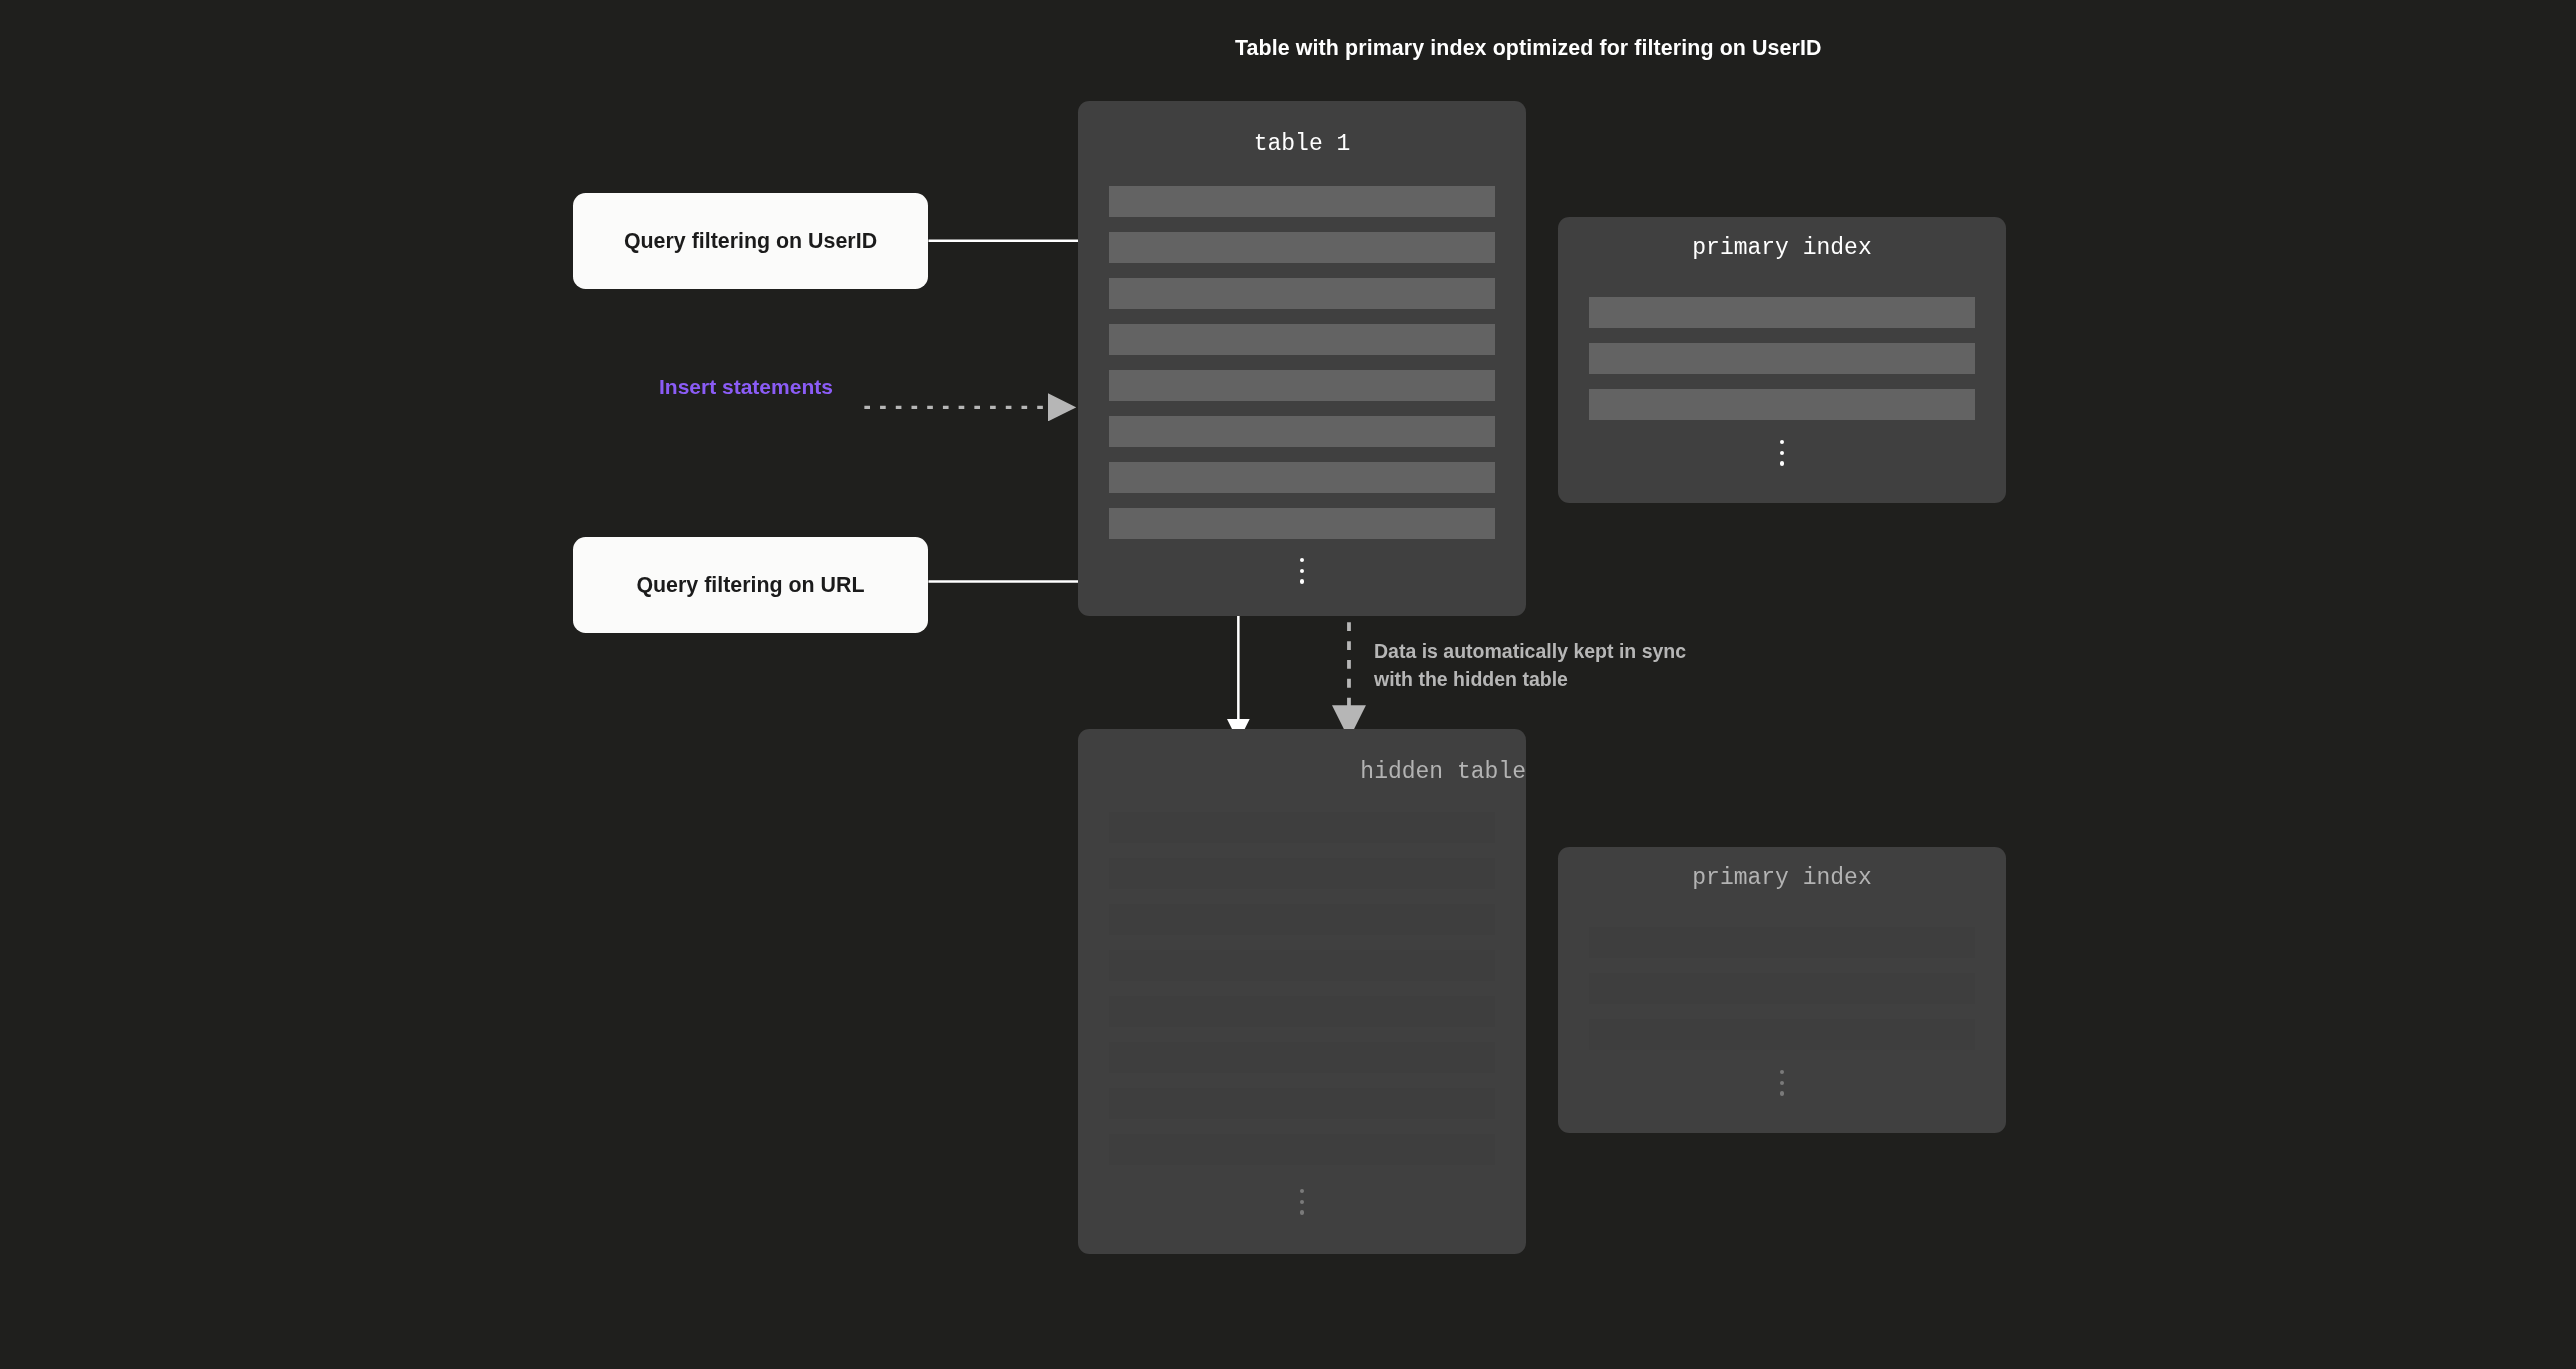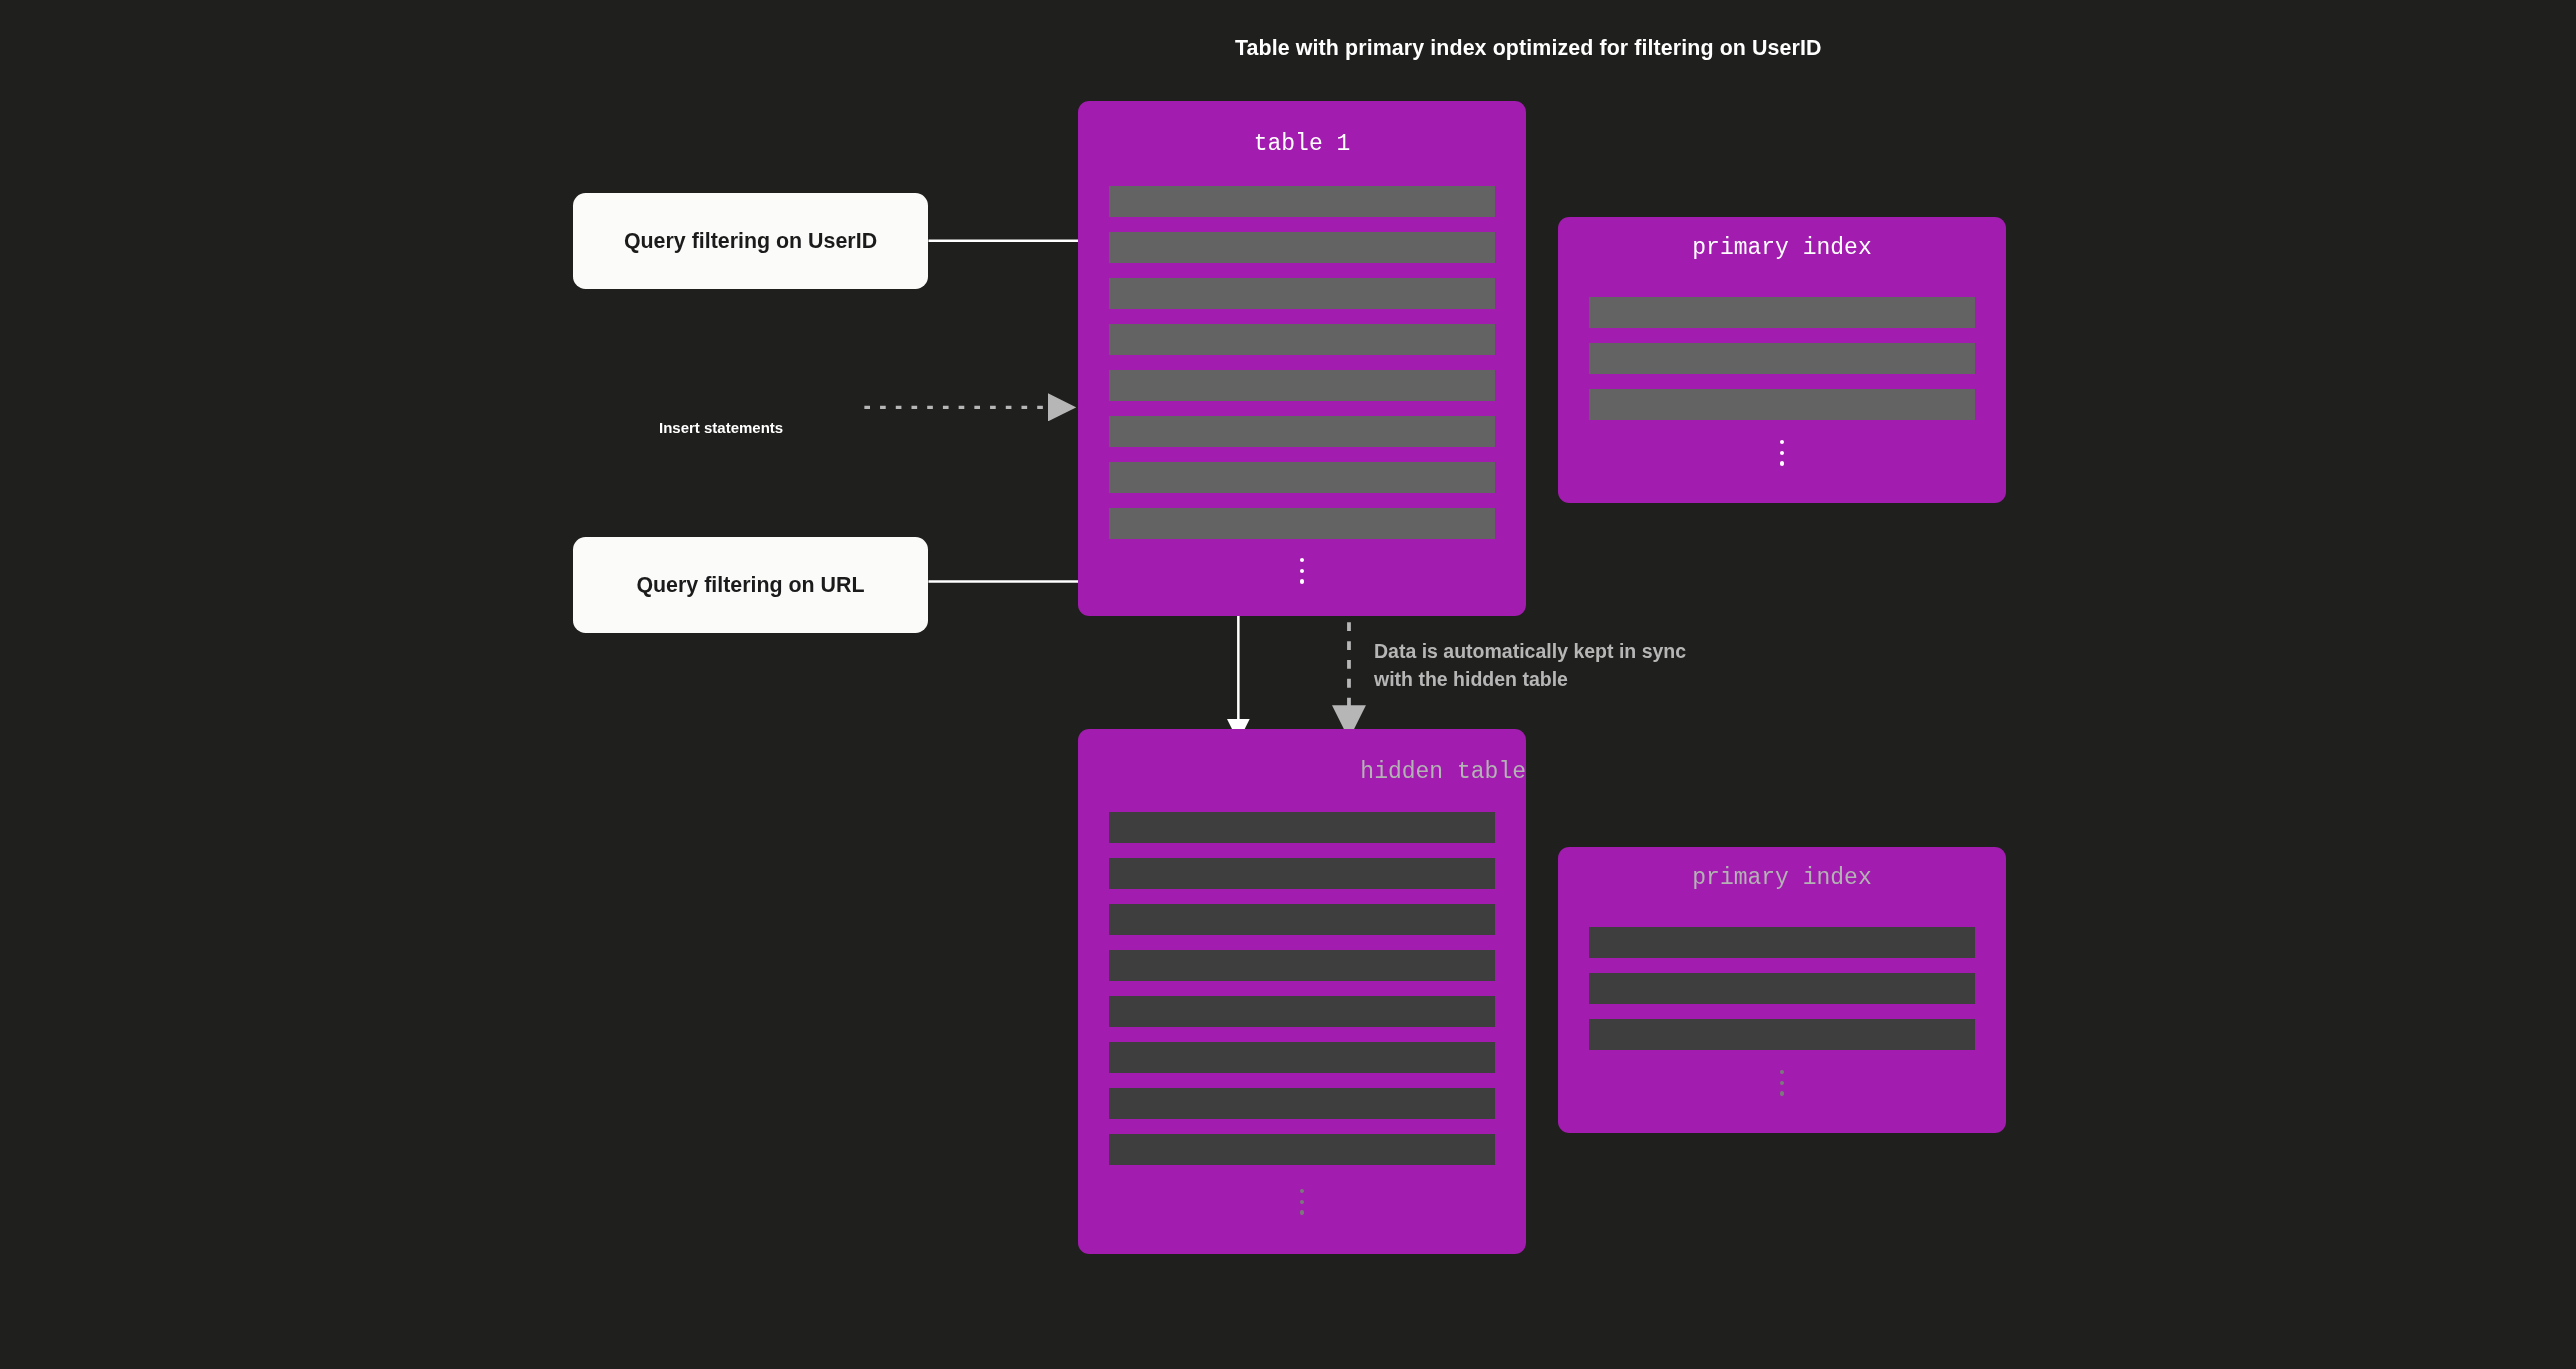--- a/index.html
+++ b/index.html
@@ -25,21 +25,21 @@
     font-size: 21.4px;
     letter-spacing: 0.1px;
     white-space: nowrap;
   }
   #caption-top   { left: 1235px; top: 36px; }
   #caption-bottom{ left: 1225px; top: 1301px; }
 
   
   .panel {
     position: absolute;
-    background: #a21caf;
+    background: #404040;
     border-radius: 11.3px;
     box-sizing: border-box;
   }
   .panel-title {
     position: absolute;
     left: 0;
     width: 100%;
     text-align: center;
     font-family: "Liberation Mono", "DejaVu Sans Mono", monospace;
     font-size: 23px;
@@ -135,21 +135,21 @@
   #callout-url    { left: 573px; top: 537px;  width: 355px; height: 96px; }
 
   
   .annot {
     position: absolute;
     font-weight: bold;
     font-size: 19.5px;
     line-height: 1.42;
     white-space: pre-line;
   }
-  #annot-insert { left: 659px; top: 417px;  color: #ffffff; font-size: 15px; }
+  #annot-insert { left: 659px; top: 372px;  color: #8b5cf6; font-size: 21px; }
   #annot-choose { left: 851px; top: 651px; color: #ffffff; }
   #annot-sync   { left: 1374px; top: 627px; color: #b6b6b6; margin-top: 11px; }
 
   
   #connectors {
     position: absolute;
     left: 0; top: 0;
     width: 2576px;
     height: 1369px;
     pointer-events: none;

